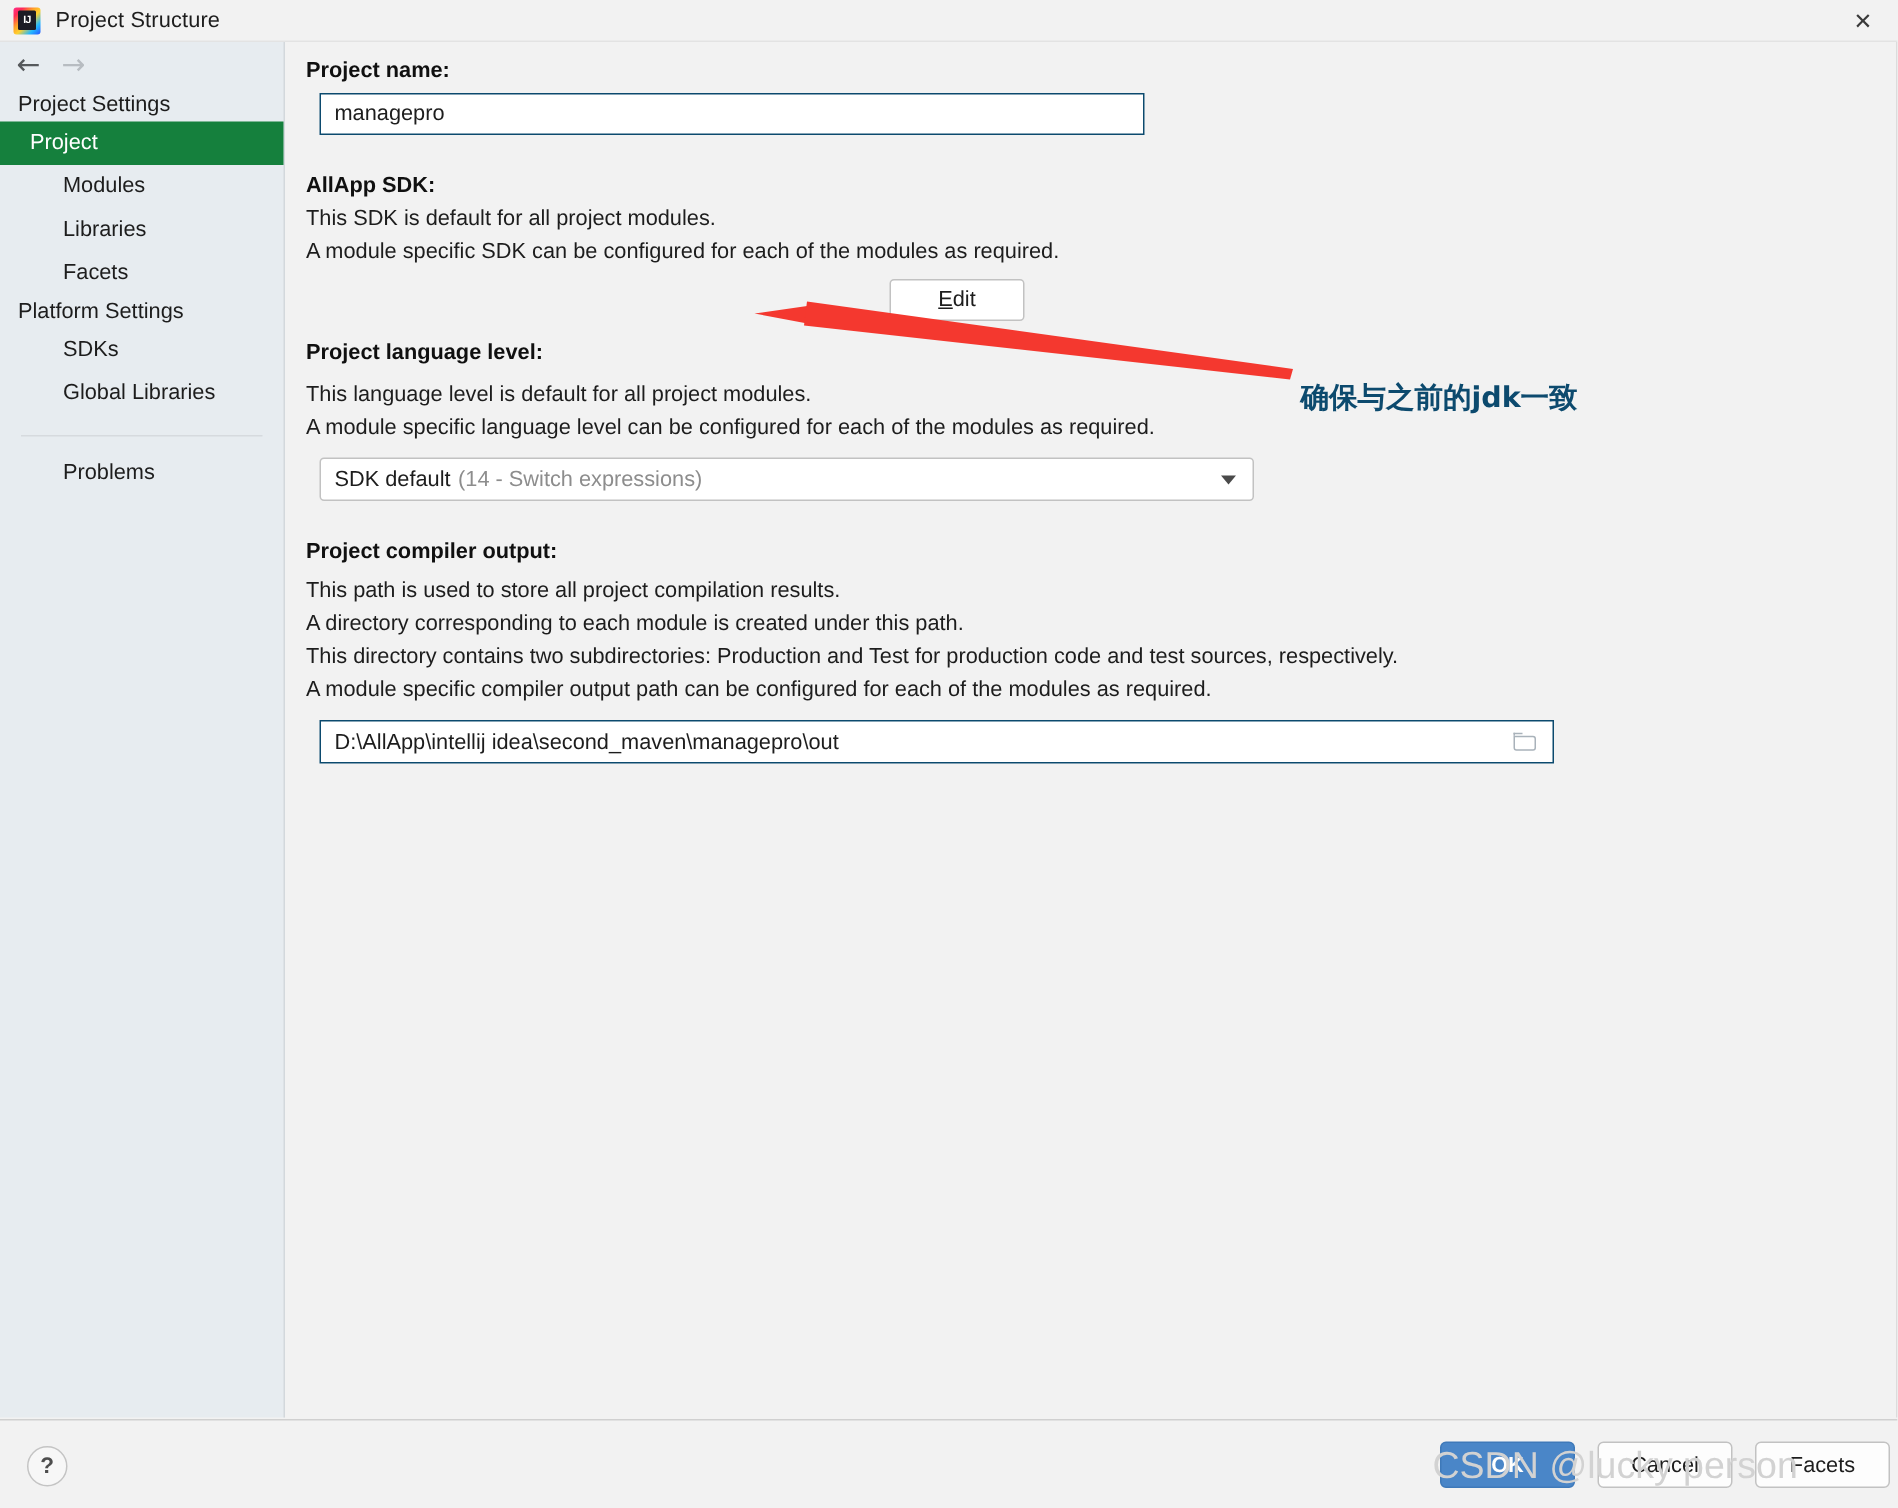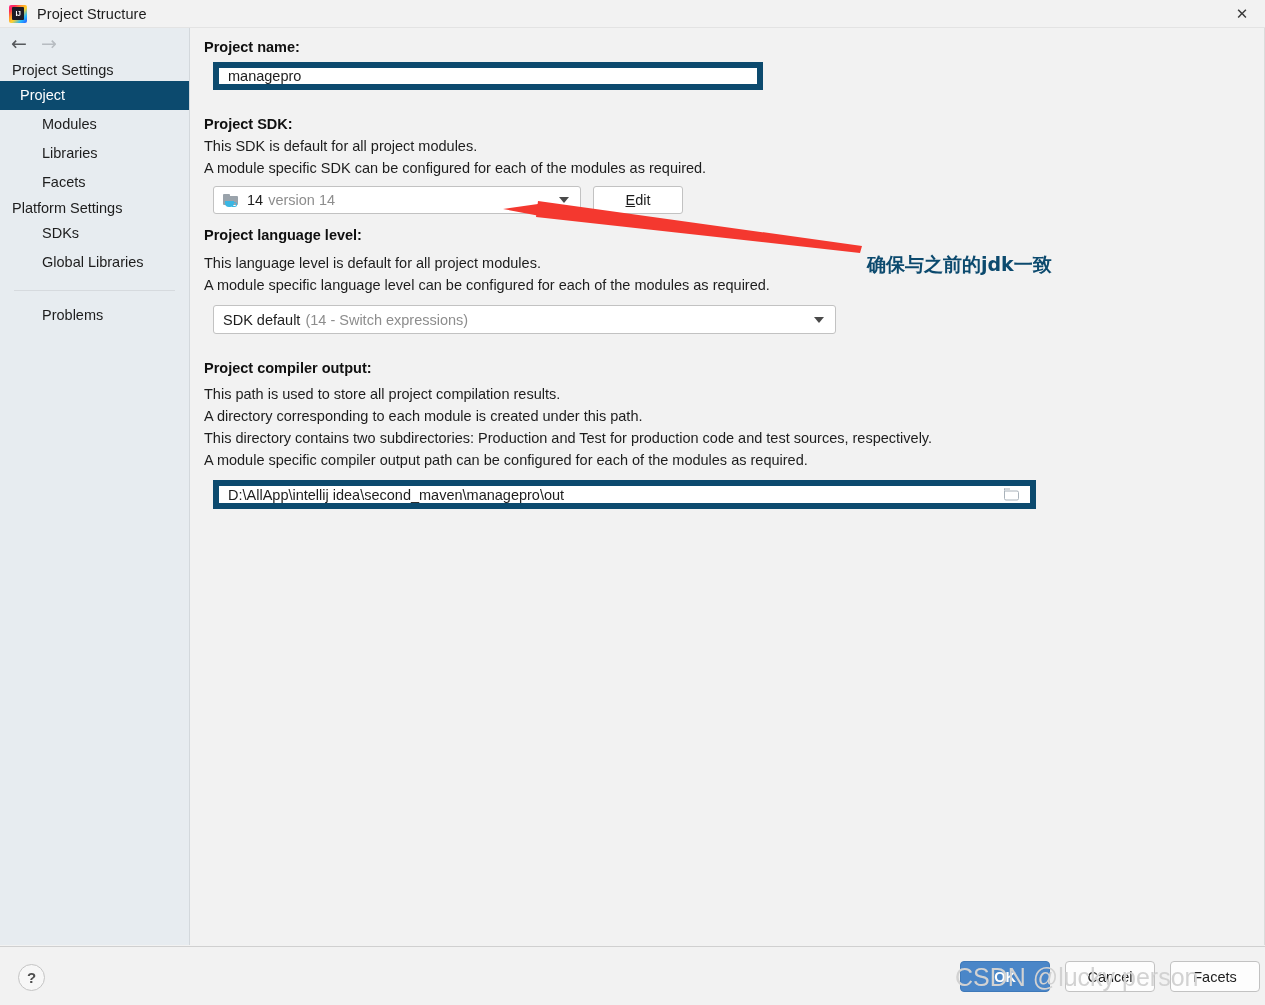--- a/index.html
+++ b/index.html
@@ -89,21 +89,21 @@
     padding: 3px 0 3px 12px;
     white-space: nowrap;
   }
   .side-item {
     font-size: 14.5px; color: #1d1d1d;
     padding: 4px 0 4px 42px;
     white-space: nowrap; cursor: pointer;
     line-height: 21px;
   }
   .side-item.selected {
-    background: #0c4a6e;
+    background: #15803d;
     color: #ffffff;
     padding-left: 20px;
   }
   .side-sep {
     height: 1px; background: #d6dade;
     margin: 13px 14px 10px 14px;
   }
 
   
   .content {
@@ -119,21 +119,21 @@
   }
   .lbl-desc {
     position: absolute;
     font-size: 14.5px; color: #1d1d1d;
     white-space: nowrap;
   }
 
   .textfield {
     position: absolute;
     background: #ffffff;
-    border: 6px solid #0c4a6e;
+    border: 1px solid #0c4a6e;
     display: flex; align-items: center;
     padding: 0 9px;
     font-size: 14.5px; color: #1d1d1d;
   }
   .combo {
     position: absolute;
     background: #ffffff;
     border: 1px solid #c2c2c2;
     border-radius: 3px;
     display: flex; align-items: center;
@@ -304,34 +304,24 @@
 
     <div class="side-sep"></div>
     <div class="side-item">Problems</div>
   </div>
 
   <div class="content">
 
     <div class="lbl-bold" style="left:13px; top:11px;">Project name:</div>
     <div class="textfield" style="left:22px; top:34px; width:550px; height:28px;">managepro</div>
 
-    <div class="lbl-bold" style="left:13px; top:88px;">Project SDK:</div>
+    <div class="lbl-bold" style="left:13px; top:88px;">AllApp SDK:</div>
     <div class="lbl-desc" style="left:13px; top:110px;">This SDK is default for all project modules.</div>
     <div class="lbl-desc" style="left:13px; top:132px;">A module specific SDK can be configured for each of the modules as required.</div>
 
-    <div class="combo" style="left:22px; top:158px; width:368px; height:28px;">
-      <span class="sdk-icon">
-        <span class="f-tab"></span>
-          <span class="f-body"></span>
-          <span class="cup"></span>
-      </span>
-      <span>14</span>
-      <span class="muted" style="margin-left:5px;">version 14</span>
-      <span class="arrow"></span>
-    </div>
 
     <div class="btn" style="left:402px; top:158px; width:90px; height:28px;">
       <u>E</u>
         <span>dit</span>
     </div>
 
     <div class="lbl-bold" style="left:13px; top:199px;">Project language level:</div>
     <div class="lbl-desc" style="left:13px; top:227px;">This language level is default for all project modules.</div>
     <div class="lbl-desc" style="left:13px; top:249px;">A module specific language level can be configured for each of the modules as required.</div>
 

